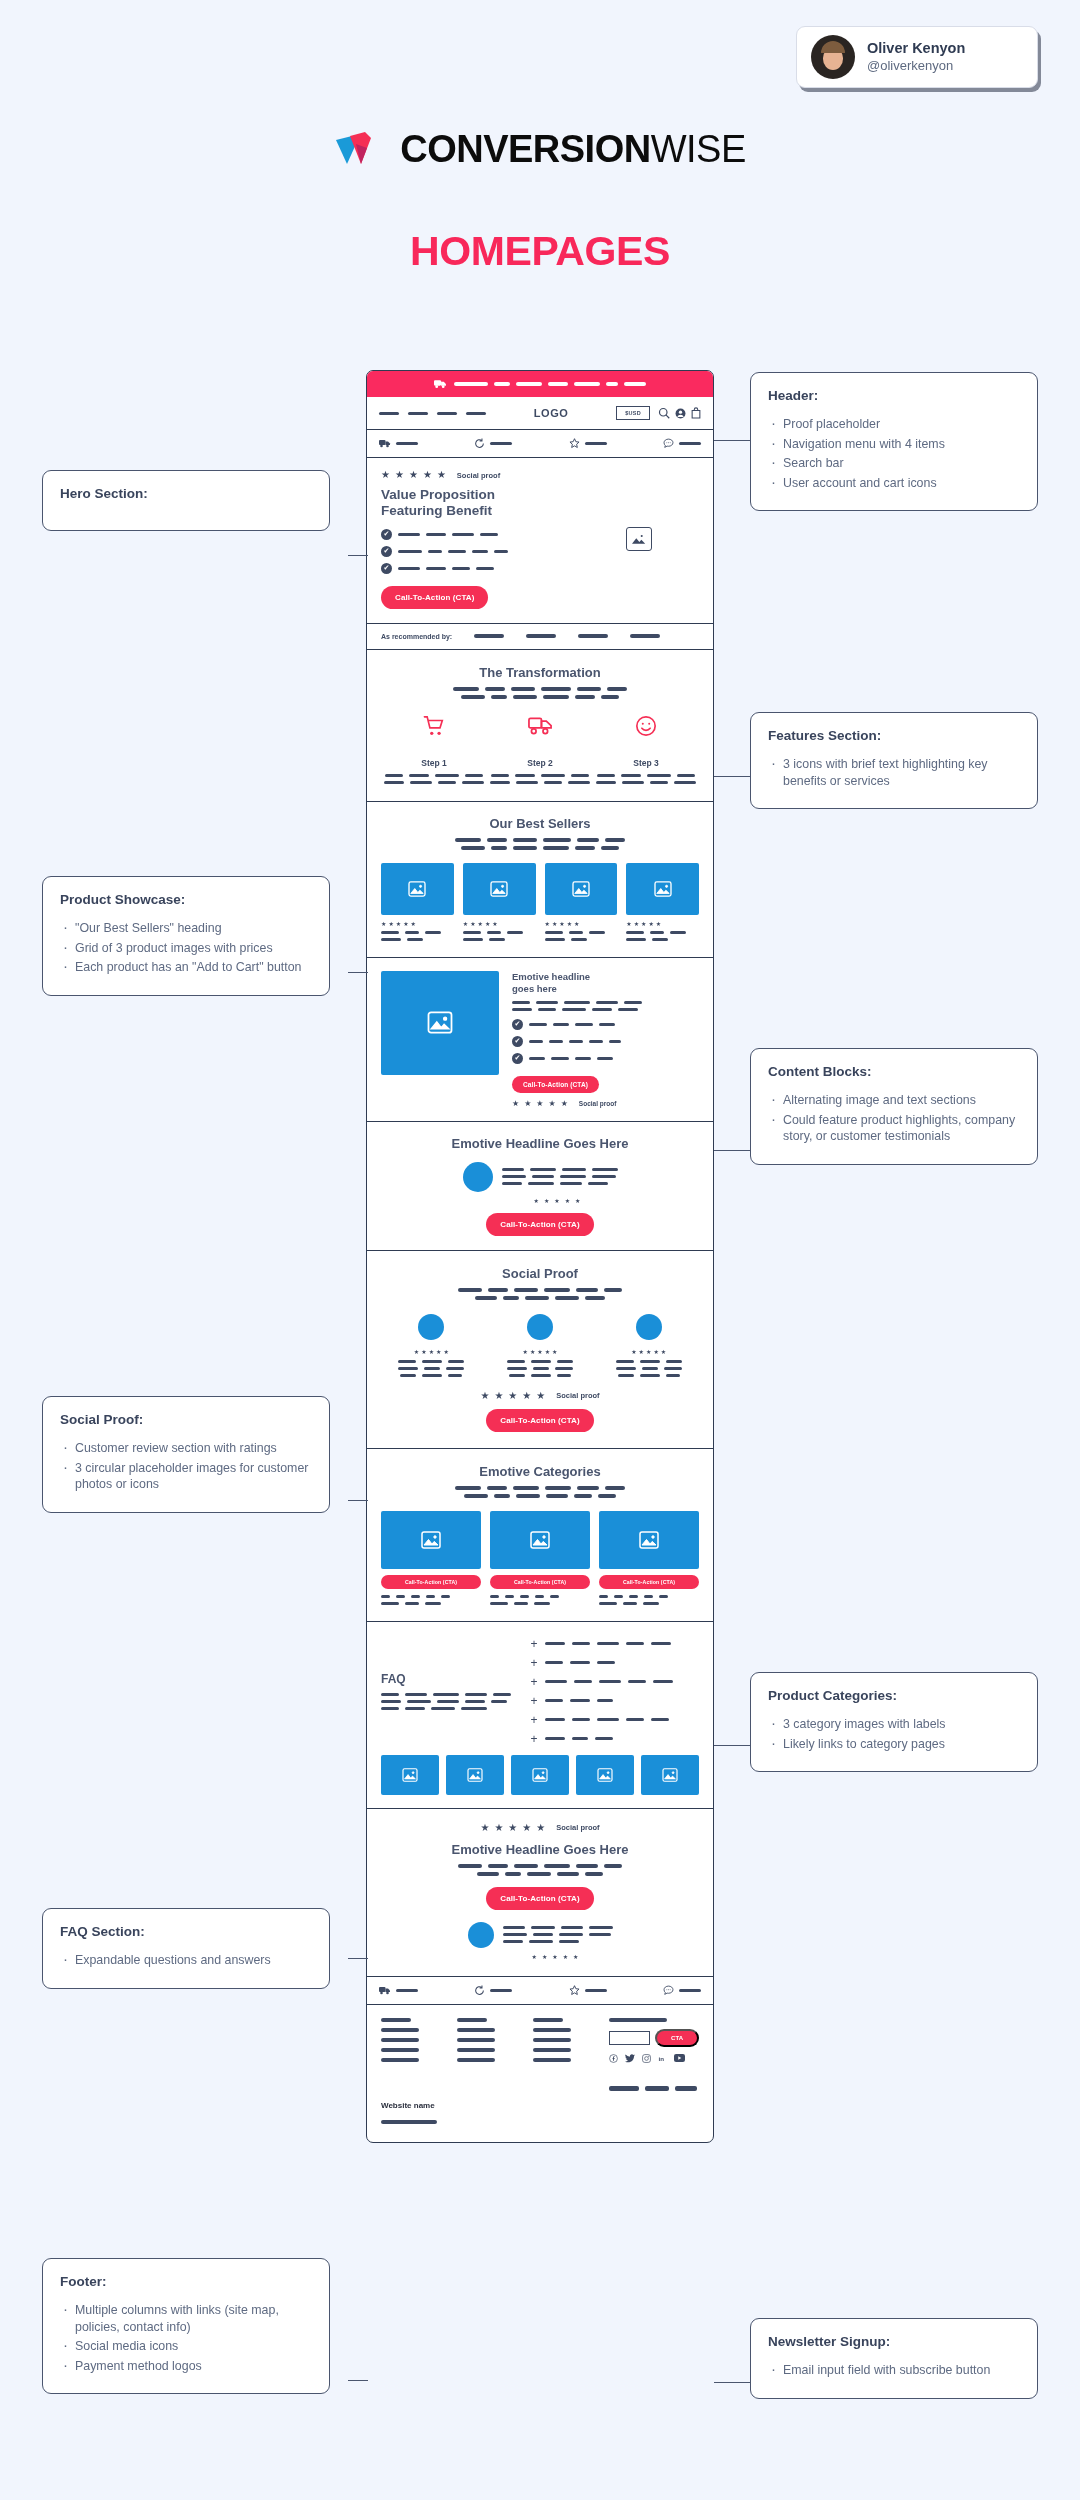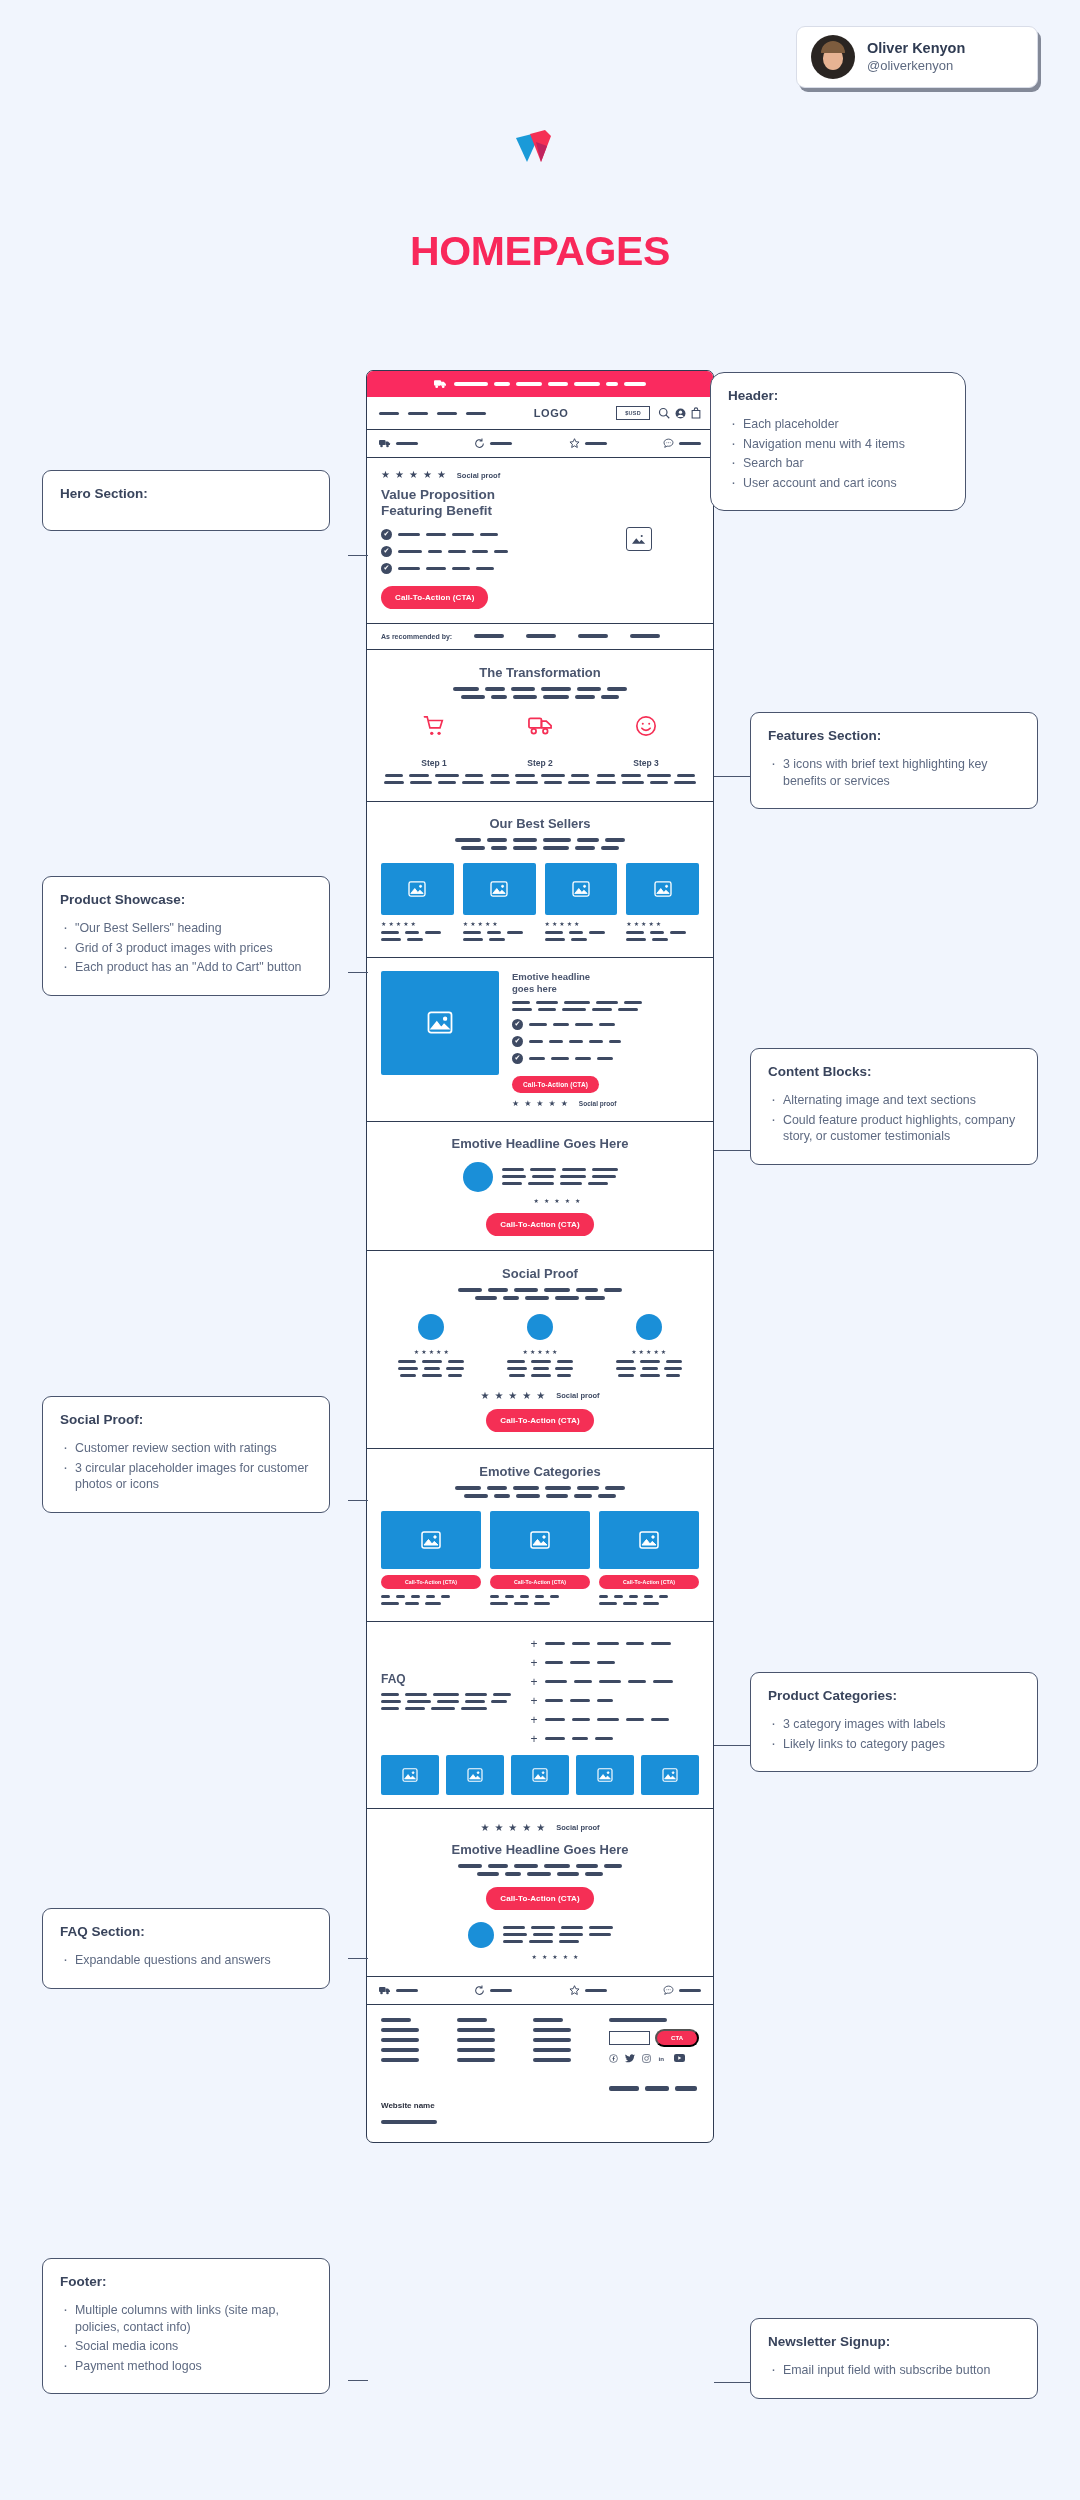--- a/index.html
+++ b/index.html
@@ -192,20 +192,23 @@
   </div>
 </div>
 
 <div class="brand">
   <div class="brand-inner">
     <svg width="52" height="40" viewBox="0 0 52 40">
       <path d="M2 10 L13 34 L22 14 L18 6 Z" fill="#1a9ad8"></path>
       <path d="M16 6 L27 34 L37 8 L31 2 Z" fill="#f52f55"></path>
       <path d="M22 14 L27 34 L33 18 Z" fill="#c0245f"></path>
     </svg>
+    <div class="brand-text">
+      <b>CONVERSION</b><span>WISE</span>
+    </div>
   </div>
 </div>
 
 <div class="headline">
   <div class="l2">HOMEPAGES</div>
 </div>
 
 <div class="wire">
 
   <div class="announce">
@@ -1151,24 +1154,24 @@
 <div class="leader" style="left:714px; top:440px; width:36px;"></div>
 <div class="leader" style="left:714px; top:776px; width:36px;"></div>
 <div class="leader" style="left:348px; top:972px; width:20px;"></div>
 <div class="leader" style="left:714px; top:1150px; width:36px;"></div>
 <div class="leader" style="left:348px; top:1500px; width:20px;"></div>
 <div class="leader" style="left:714px; top:1745px; width:36px;"></div>
 <div class="leader" style="left:348px; top:1958px; width:20px;"></div>
 <div class="leader" style="left:348px; top:2380px; width:20px;"></div>
 <div class="leader" style="left:714px; top:2382px; width:36px;"></div>
 
-<div class="note" style="left:710px; top:372px; width:256px;border-radius:14px;">
+<div class="note" style="left:750px; top:372px; width:288px;">
   <h4>Header:</h4>
   <ul>
-    <li>Each placeholder</li>
+    <li>Proof placeholder</li>
     <li>Navigation menu with 4 items</li>
     <li>Search bar</li>
     <li>User account and cart icons</li>
   </ul>
 </div>
 
 <div class="note" style="left:42px; top:470px; width:288px;">
   <h4>Hero Section:</h4>
 </div>
 

